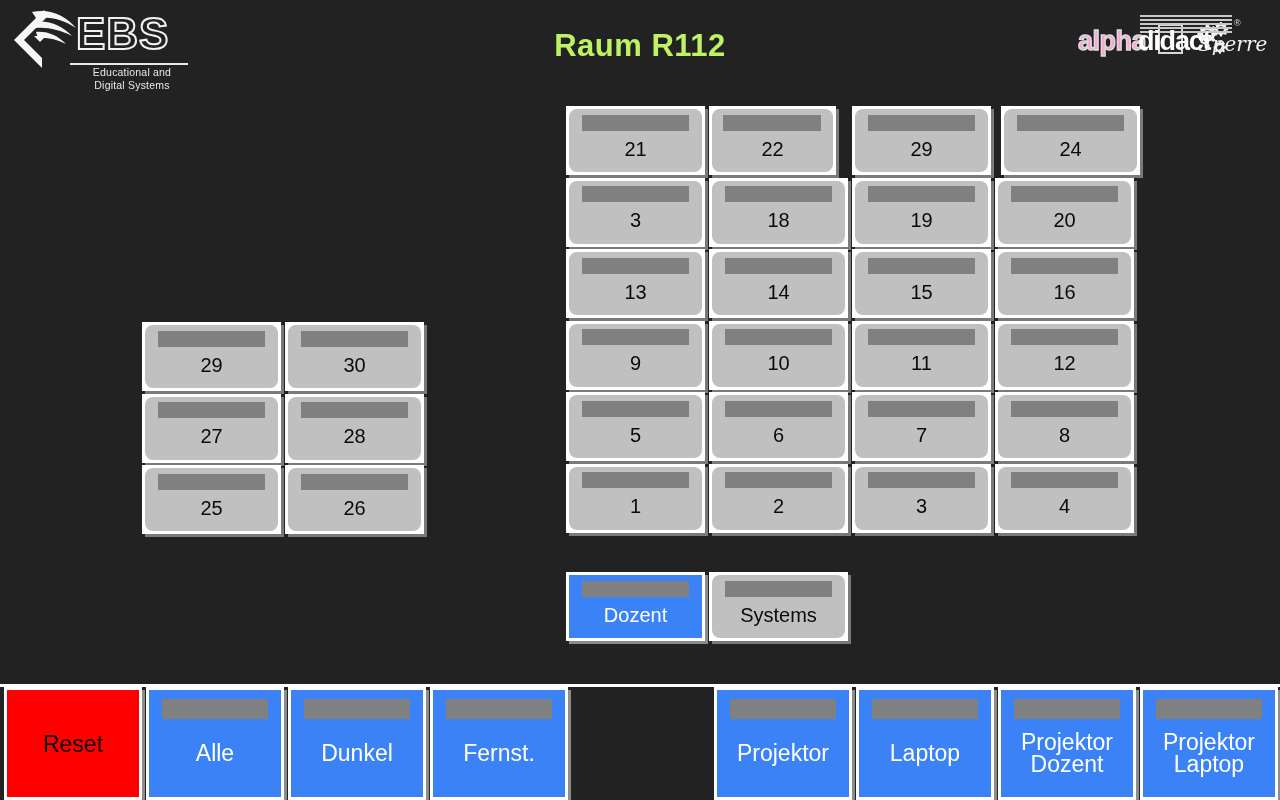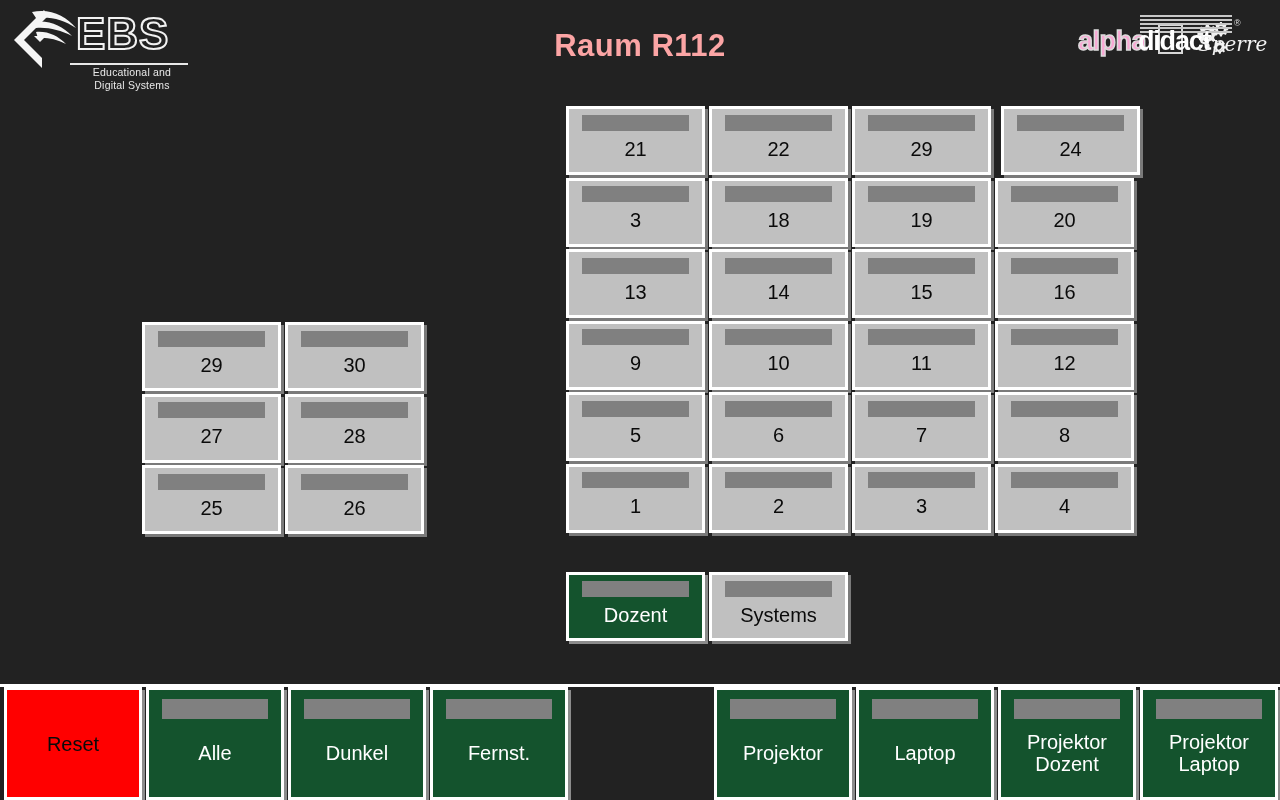--- a/index.html
+++ b/index.html
@@ -27,21 +27,21 @@
   }
   #logo-ebs .ebs-rule { position: absolute; left: 66px; top: 59px; width: 118px; height: 2px; background: #e8e8e8; }
   #logo-ebs .ebs-sub {
     position: absolute; left: 66px; top: 62px; width: 124px;
     color: #e8e8e8; font-size: 10.5px; line-height: 13px; text-align: center;
     letter-spacing: .2px;
   }
 
   #page-title {
     position: absolute; left: 380px; top: 28px; width: 520px;
-    text-align: center; color: #fca5a5;
+    text-align: center; color: #bef264;
     font-size: 31px; font-weight: bold; letter-spacing: .5px;
   }
 
   #header-right { position: absolute; right: 122px; top: 18px; height: 46px; }
   #info-button {
     position: absolute; left: 0px; top: 6px; width: 25px; height: 30px;
     border: 2px solid #d8d8d8; background: #222;
     color: #f0f0f0; font-size: 14px; line-height: 26px; text-align: center;
   }
   #gears-icon { position: absolute; left: 35px; top: 3px; width: 40px; height: 36px; }
@@ -83,40 +83,40 @@
     position: absolute; left: 9.5%; top: 9%;
     width: 81%; height: 16px; background: #808080;
   }
   .tbtn .caption {
     position: relative;
     margin-top: 16px;
     font-size: 20px; line-height: 22px; white-space: pre-line;
   }
 
   
-  .tbtn.seat .face { background: #c0c0c0; }
+  .tbtn.seat .face { background: #c0c0c0; border-radius: 8px; }
   .tbtn.seat .caption { color: #0a0a0a; }
   .tbtn.seat { box-shadow: 3px 3px 0 0 #7a7a7a; }
 
   
-  .tbtn.dark .face { background: #14532d; }
+  .tbtn.dark .face { background: #3b82f6; }
   .tbtn.dark .caption { color: #ffffff; }
   .tbtn.dark { box-shadow: 3px 3px 0 0 #8c8c8c; }
 
   
   .tbtn.red .face { background: #ff0000; }
   .tbtn.red .caption { color: #0a0a0a; margin-top: 0; }
   .tbtn.red { box-shadow: 3px 3px 0 0 #8c8c8c; }
 
   
   #bottom-sep { position: absolute; left: 0; top: 684px; width: 1280px; height: 3px; background: #ffffff; }
   #bottom-bar { position: absolute; left: 0; top: 684px; width: 1280px; height: 116px; }
   #bottom-bar .tbtn { top: 3px; width: 138px; height: 113px; }
   #bottom-bar .tbtn .topbar { top: 8%; height: 20px; }
-  #bottom-bar .tbtn .caption { font-size: 20px; margin-top: 18px; }
+  #bottom-bar .tbtn .caption { font-size: 23px; margin-top: 18px; }
 </style>
 </head>
 <body>
 
 <div id="root">
 
   <div id="header">
 
     <div id="logo-ebs">
       <svg class="ebs-mark" viewBox="0 0 74 72" xmlns="http://www.w3.org/2000/svg">
@@ -201,21 +201,21 @@
         </div>
       </div>
     </div>
   <div id="seat-block-main">
       <div class="tbtn seat" style="left: 566px; top: 106px; width: 139px; height: 69px;">
         <div class="face">
           <div class="topbar"></div>
           <div class="caption">21</div>
         </div>
       </div>
-      <div class="tbtn seat" style="left: 709px; top: 106px; width: 139px; height: 69px;">
+      <div class="tbtn seat" style="left: 709px; top: 106px; width: 127px; height: 69px;">
         <div class="face">
           <div class="topbar"></div>
           <div class="caption">22</div>
         </div>
       </div>
       <div class="tbtn seat" style="left: 852px; top: 106px; width: 139px; height: 69px;">
         <div class="face">
           <div class="topbar"></div>
           <div class="caption">29</div>
         </div>

